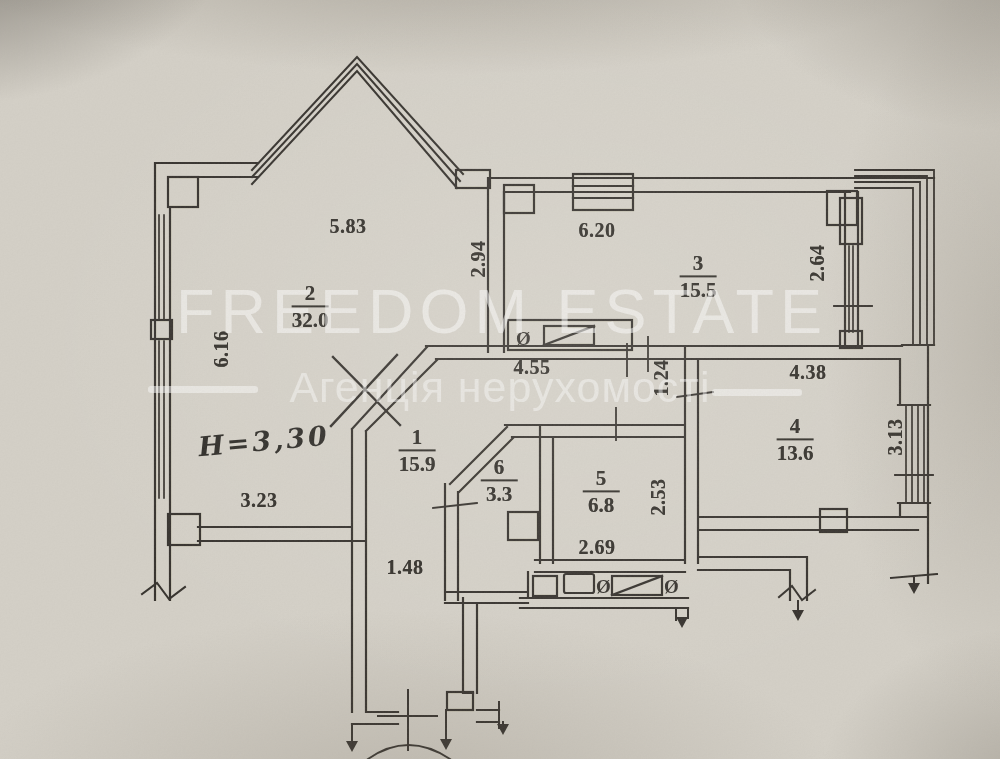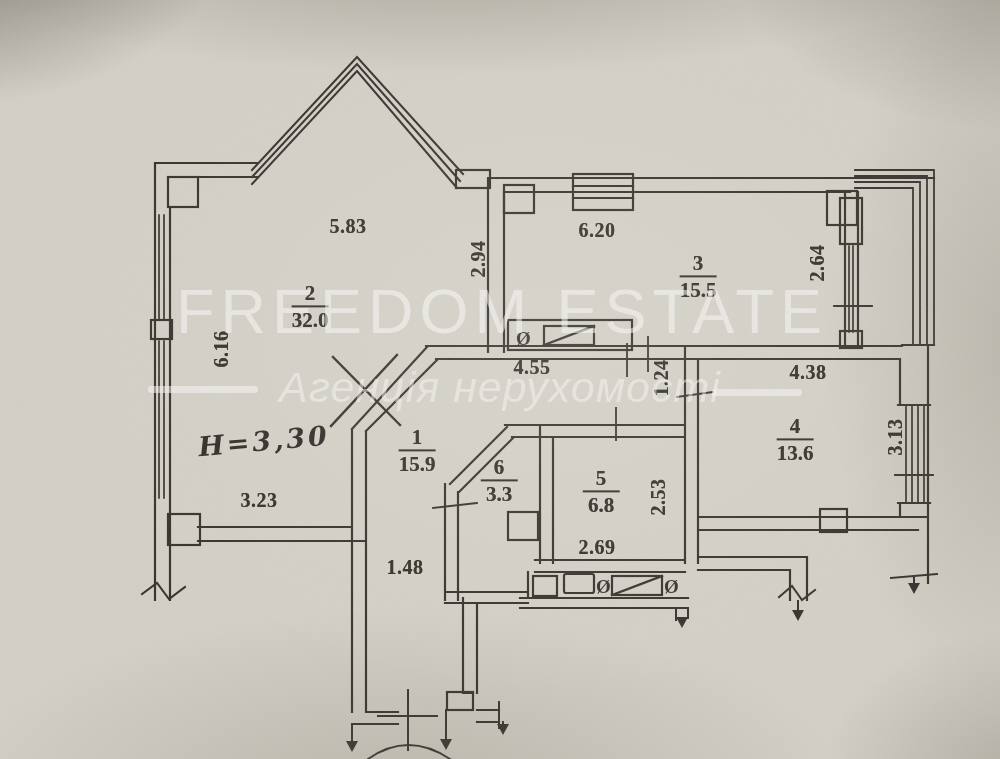--- a/index.html
+++ b/index.html
@@ -29,21 +29,21 @@
     position:absolute;transform:translate(-50%,-50%) rotate(-5deg);
     font-family:"DejaVu Serif",serif;font-style:italic;font-weight:bold;
     font-size:27px;letter-spacing:3px;color:#262420;white-space:nowrap;
   }
   
   .wm{
     position:absolute;transform:translate(-50%,-50%);white-space:nowrap;
     font-family:"Liberation Sans",sans-serif;color:rgba(255,255,255,.53);
   }
   .wm-brand{font-size:63px;letter-spacing:6px;}
-  .wm-tag{font-size:43px;letter-spacing:1px;color:rgba(255,255,255,.47);font-style:italic;}
+  .wm-tag{font-size:43px;letter-spacing:1px;color:rgba(255,255,255,.47);}
   .wm-dash{position:absolute;height:7px;background:rgba(255,255,255,.5);border-radius:3px;}
   
   .shade{
     pointer-events:none;
     background:
       radial-gradient(480px 300px at -60px -80px, rgba(47,42,35,.60), rgba(47,42,35,0) 62%),
       radial-gradient(700px 180px at 45% -60px, rgba(95,87,74,.38), rgba(95,87,74,0) 75%),
       radial-gradient(420px 260px at 102% -50px, rgba(84,77,66,.42), rgba(84,77,66,0) 70%),
       radial-gradient(260px 500px at 102% 45%, rgba(105,97,84,.24), rgba(105,97,84,0) 75%),
       radial-gradient(600px 260px at 40% 106%, rgba(110,101,87,.25), rgba(110,101,87,0) 75%),

